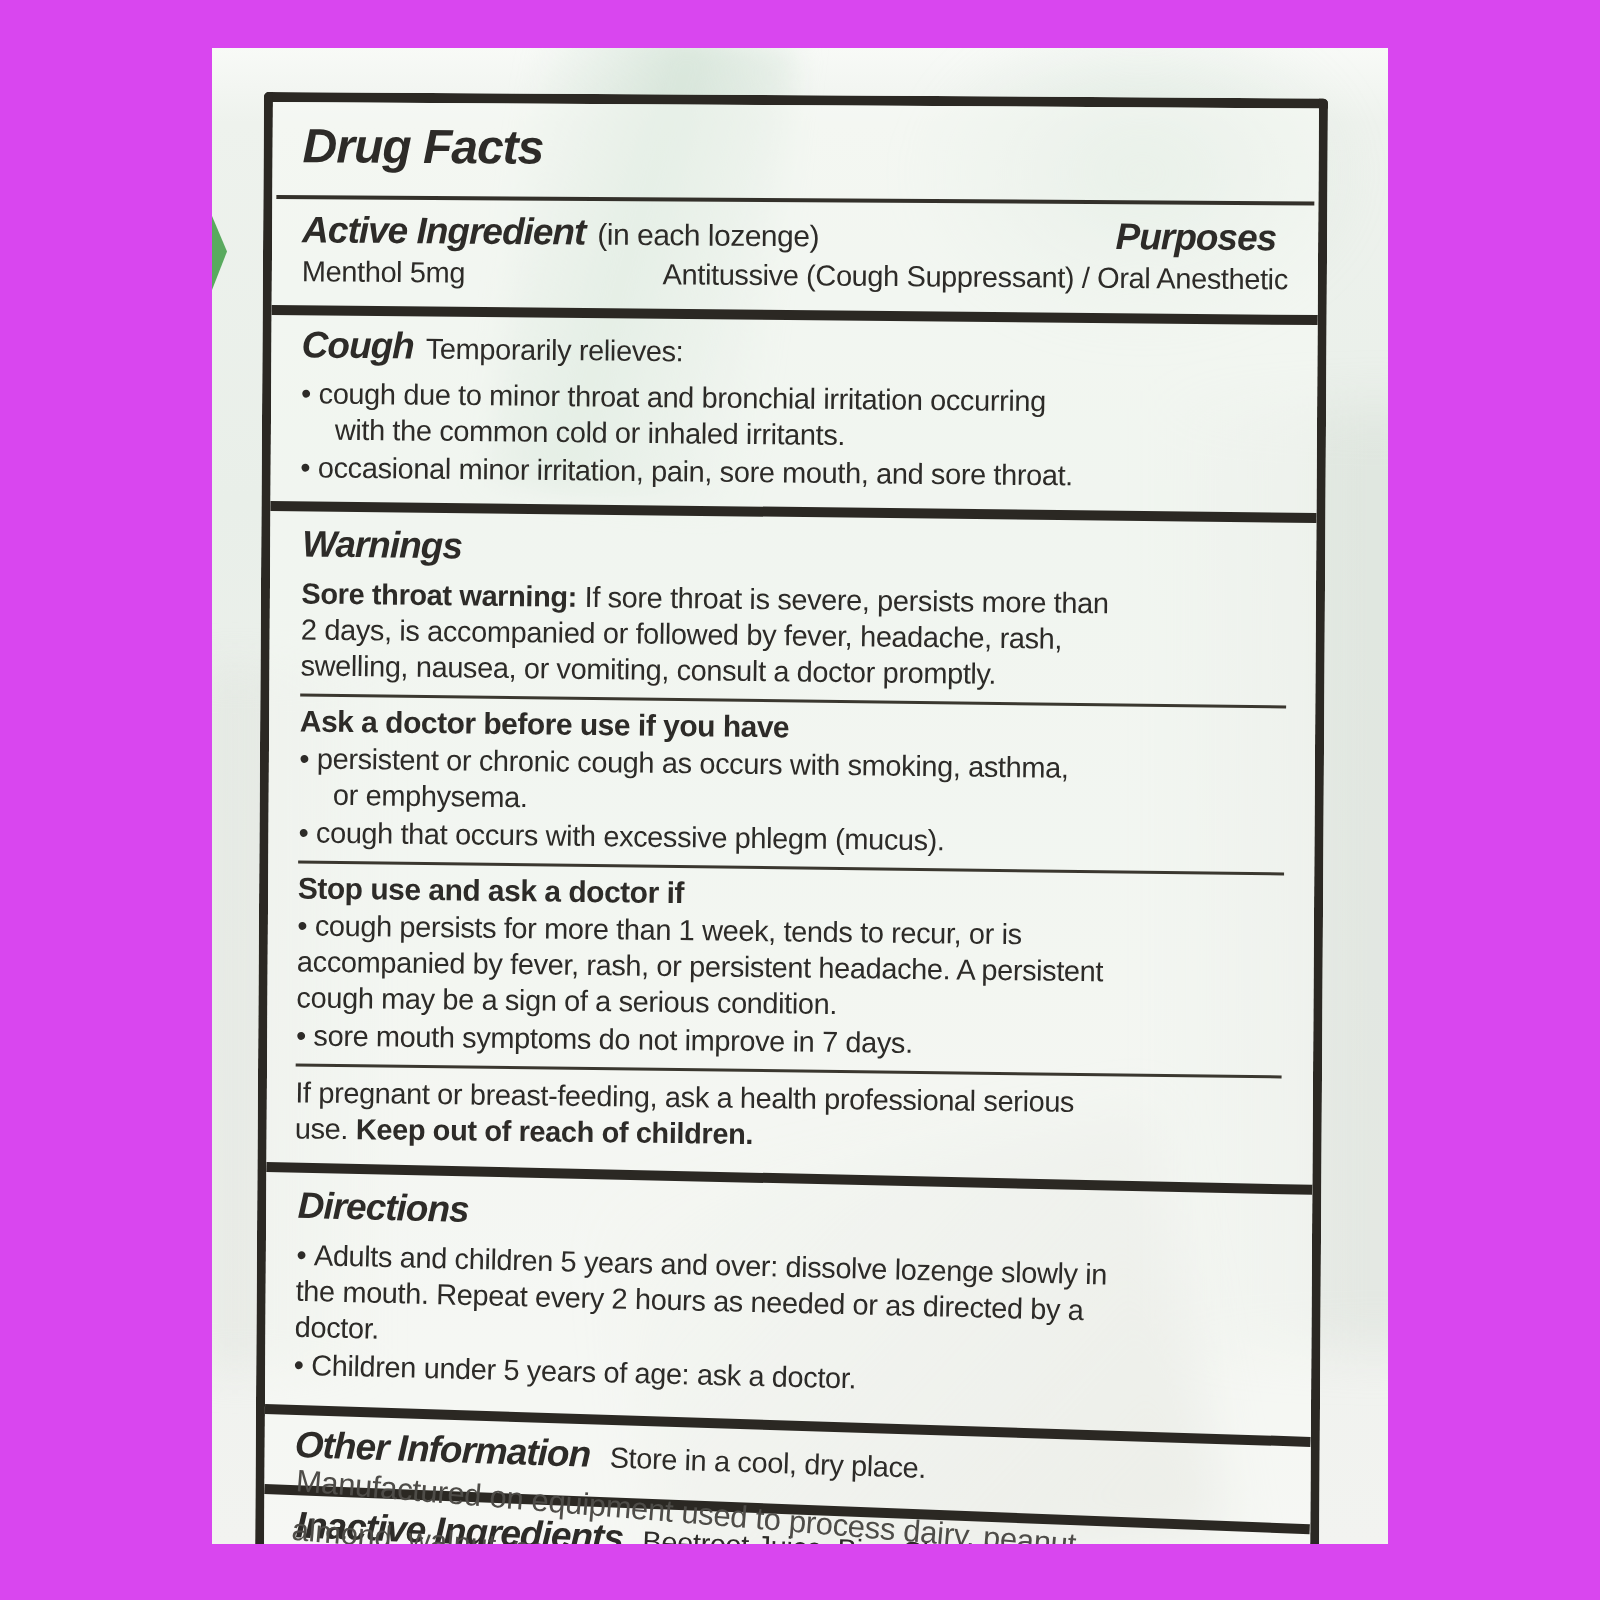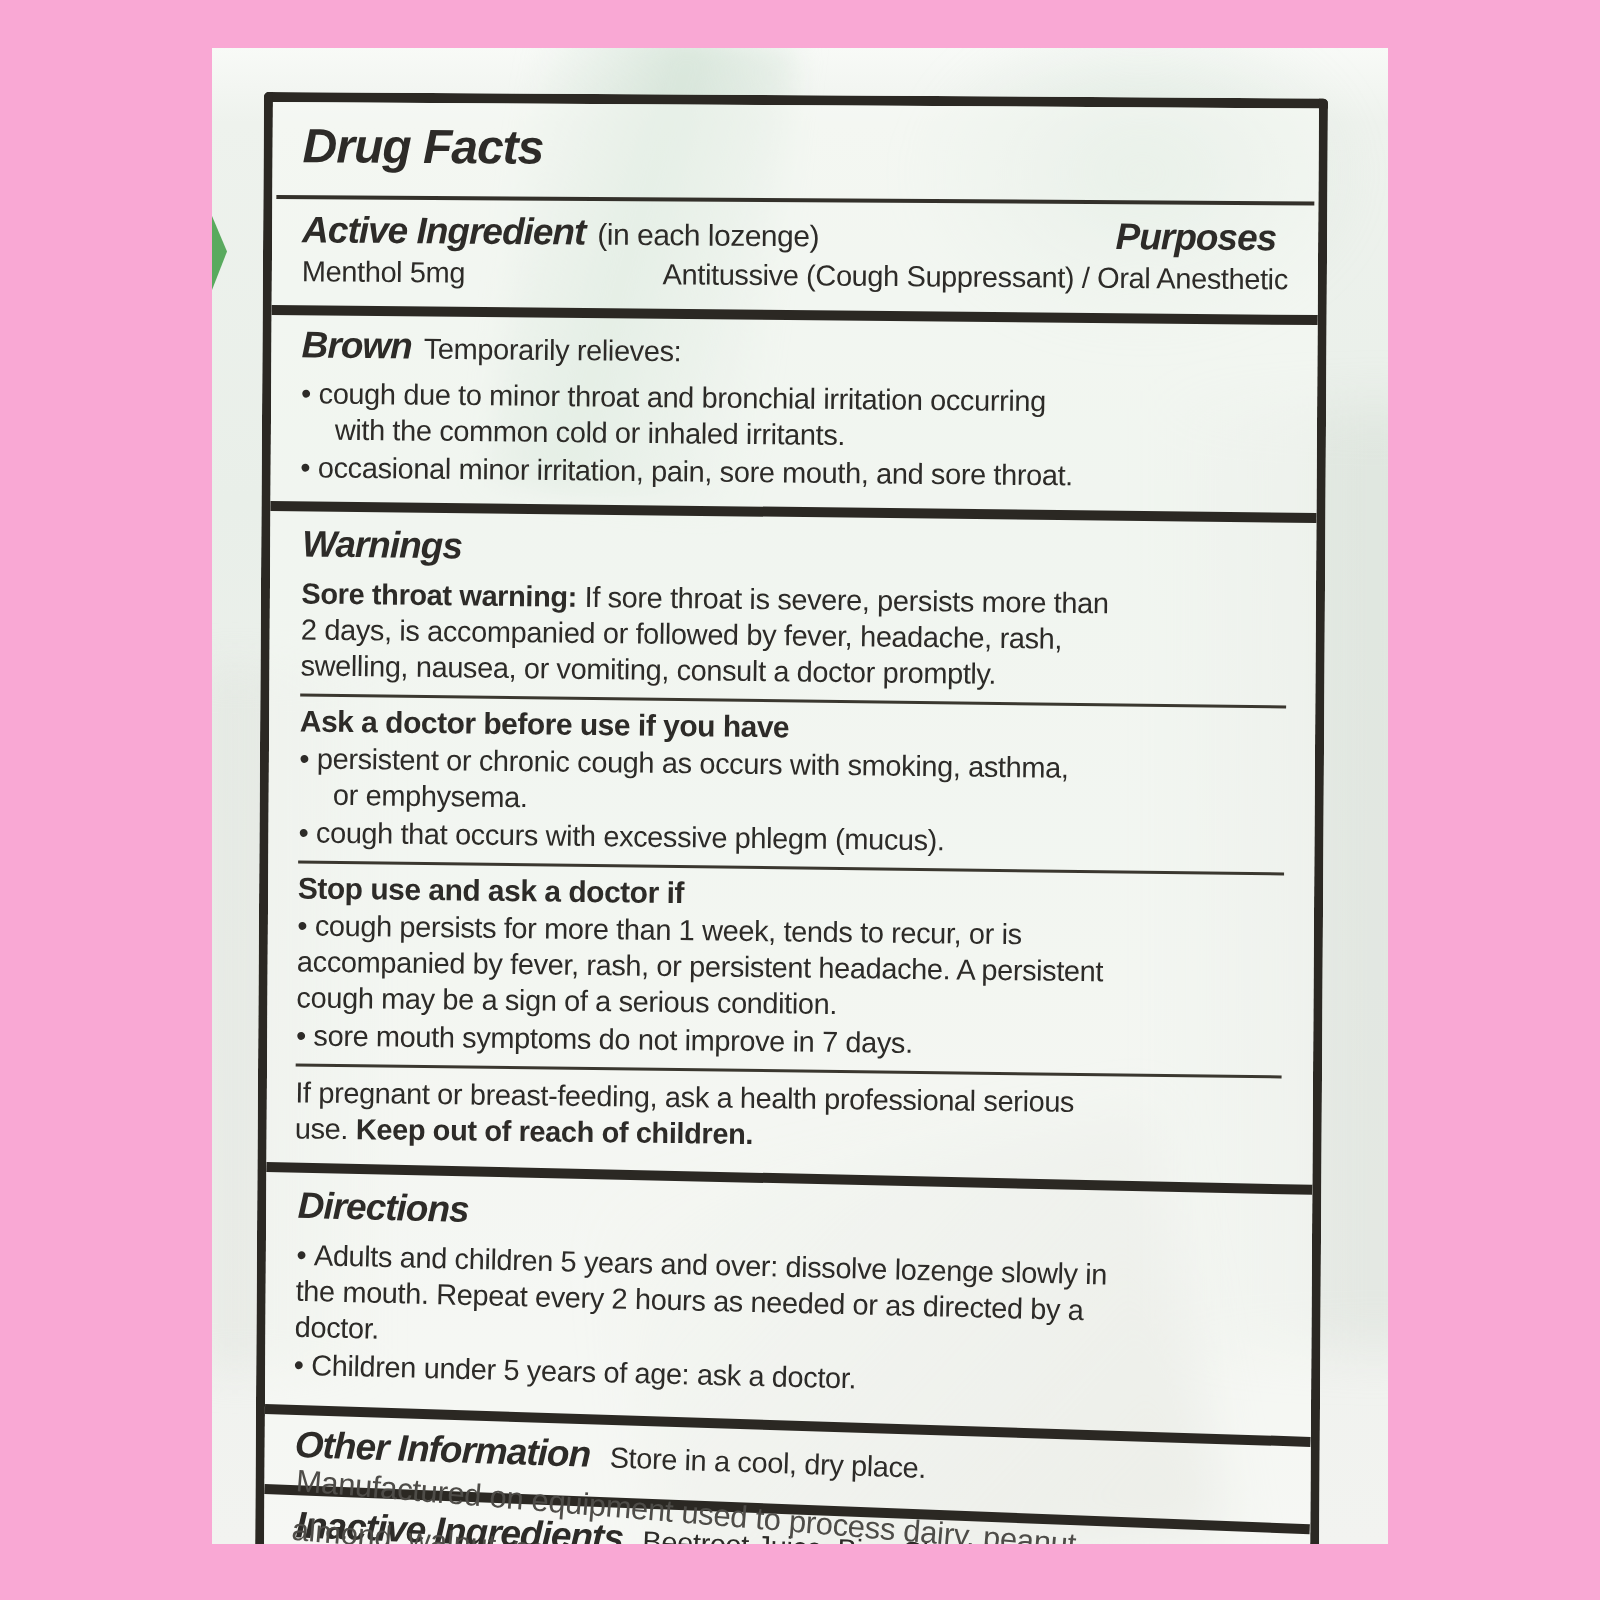--- a/index.html
+++ b/index.html
@@ -1,16 +1,16 @@
 <!DOCTYPE html>
 <html><head>
 <meta charset="utf-8">
 <style>
   html,body{margin:0;padding:0;background:#ffffff;}
-  .stage{position:relative;width:1600px;height:1600px;background:#f9a8d4;overflow:hidden;
+  .stage{position:relative;width:1600px;height:1600px;background:#d946ef;overflow:hidden;
          font-family:"Liberation Sans","DejaVu Sans",sans-serif;color:#2d2b28;}
   
   .bag{position:absolute;left:212px;top:48px;width:1176px;height:1496px;overflow:hidden;
        background:linear-gradient(180deg,#f8faf7 0%,#eef2ed 5%,#e9efe9 30%,#edf0ec 62%,#f2f3f0 100%);}
   .streak{position:absolute;pointer-events:none;}
   .s1{left:300px;top:-20px;width:260px;height:470px;transform:rotate(7deg);
       background:linear-gradient(100deg,rgba(199,220,204,0) 0%,rgba(193,216,199,.55) 45%,rgba(199,220,204,0) 100%);filter:blur(14px);}
   .s2{left:700px;top:-40px;width:460px;height:330px;border-radius:50%;
       background:radial-gradient(closest-side,rgba(201,221,206,.5),rgba(201,221,206,0));filter:blur(22px);}
   .s3{right:-30px;top:360px;width:260px;height:940px;
@@ -76,21 +76,21 @@
         </div>
         <div class="row body">
           <span>Menthol 5mg</span>
           <span>Antitussive (Cough Suppressant) / Oral Anesthetic</span>
         </div>
       </div>
 
       <div class="rule-thick d1"></div>
 
       <div class="sec rot-b">
-        <p class="body headline"><span class="h">Brown</span><span>Temporarily relieves:</span></p>
+        <p class="body headline"><span class="h">Cough</span><span>Temporarily relieves:</span></p>
         <p class="b hang bullet pre">cough due to minor throat and bronchial irritation occurring
 with the common cold or inhaled irritants.</p>
         <p class="b hang bullet pre">occasional minor irritation, pain, sore mouth, and sore throat.</p>
       </div>
 
       <div class="rule-thick d2"></div>
 
       <div class="sec rot-c">
         <p class="headline"><span class="h">Warnings</span></p>
         <p class="b pre"><strong>Sore throat warning:</strong><span class="pre"> If sore throat is severe, persists more than

